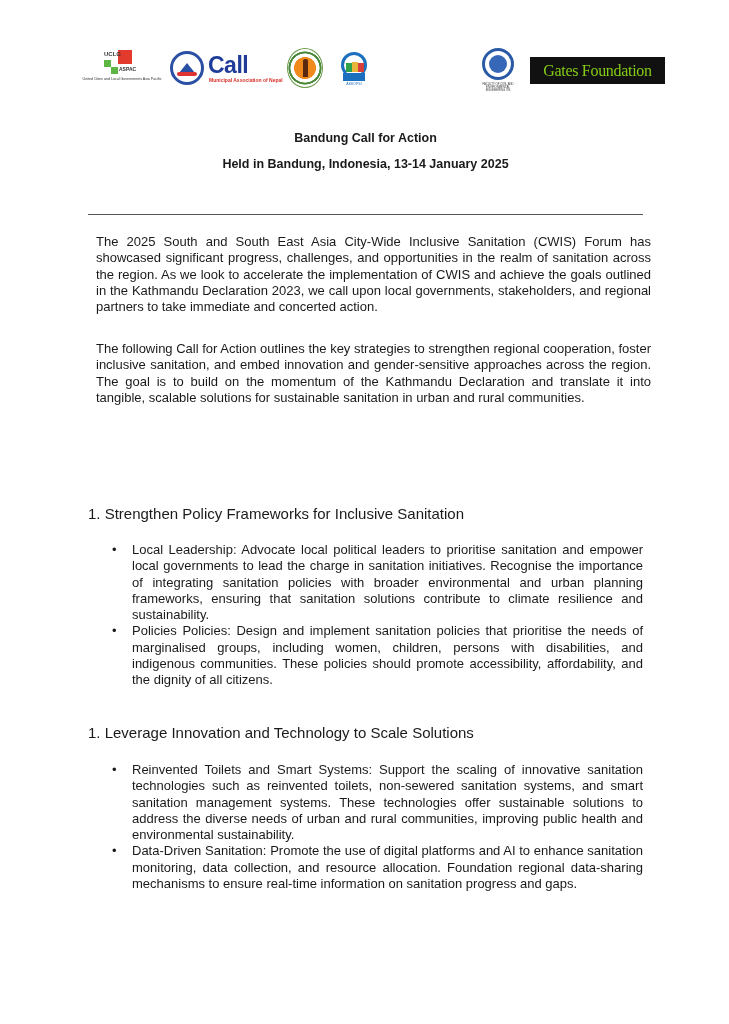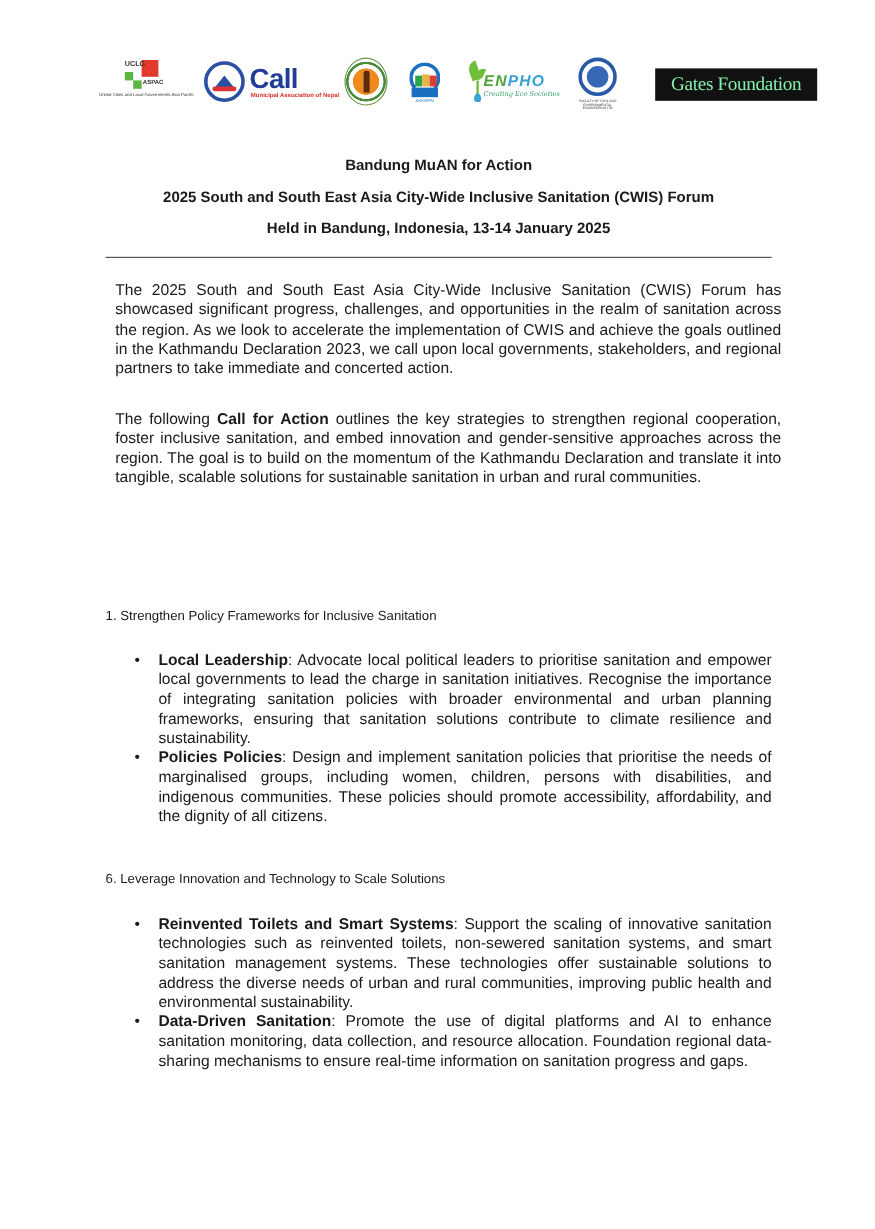--- a/index.html
+++ b/index.html
@@ -40,34 +40,34 @@
     .enpho .drop { position:absolute; left: 6px; top: 30px; width: 6px; height: 7px; background:#3aa0d8; border-radius: 50% 50% 50% 50% / 60% 60% 40% 40%; }
     .enpho .name { position:absolute; left: 14px; top: 12px; font-size: 13px; font-weight: bold; font-style: italic; color: #3aa0d8; letter-spacing: 1px; }
     .enpho .name .en { color: #4aa63a; }
     .enpho .tag { position:absolute; left: 14px; top: 28px; font-family: "DejaVu Serif", serif; font-style: italic; font-size: 5.5px; color: #3aa06a; }
     
     .itb { left: 398px; top: 2px; width: 36px; height: 46px; }
     .itb .ring { position:absolute; left: 2px; top: 0; width: 32px; height: 32px; border-radius: 50%; border: 3px solid #2a5aa6; box-sizing: border-box; background: #ffffff; }
     .itb .inner { position:absolute; left: 9px; top: 7px; width: 18px; height: 18px; border-radius: 50%; background:#3768b8; }
     .itb .cap { position:absolute; left: 0; top: 35px; width: 36px; font-size: 2.8px; line-height: 3px; color:#333; text-align:center; }
     
-    .gates { left: 464px; top: 11px; width: 135px; height: 27px; background: #111111; color: #86efac;
+    .gates { left: 448px; top: 11px; width: 135px; height: 27px; background: #111111; color: #84cc16;
              font-family: "Liberation Serif", "DejaVu Serif", serif; font-size: 16px; line-height: 27px; text-align: center; letter-spacing: -0.3px; }
 
     .titles { position: absolute; top: 129px; left: 88px; width: 555px; text-align: center; font-weight: bold; font-size: 12.5px; }
     .titles .t { height: 26px; line-height: 18px; }
     .titles .t1 { margin-bottom: 0; }
     .rule { position: absolute; top: 214px; left: 88px; width: 555px; height: 1px; background: #555; }
 
     .para { position: absolute; left: 96px; width: 555px; font-size: 13px; line-height: 16.3px; text-align: justify; }
     .para.p1 { top: 234px; }
     .para.p2 { top: 341px; }
-    .bold { font-weight: bold; }
+    .bold { font-weight: normal; }
 
-    .section-h { position: absolute; left: 88px; font-size: 11px; line-height: 16px; }
+    .section-h { position: absolute; left: 88px; font-size: 15px; line-height: 16px; }
     .section-h.s1 { top: 506px; }
     .section-h.s2 { top: 725px; }
 
     .bullets { position: absolute; left: 110px; width: 533px; margin: 0; padding: 0; list-style: none; }
     .bullets.b1 { top: 542px; }
     .bullets.b2 { top: 762px; }
     .bullets li { position: relative; padding-left: 22px; font-size: 13px; line-height: 16.3px; text-align: justify; }
     .bullets li .dot { position: absolute; left: 2px; top: 0; font-size: 13px; }
   </style>
 </head>
@@ -96,51 +96,42 @@
 
   <div class="logo akk">
     <div class="arc"></div>
     <div class="h1"></div>
     <div class="h2"></div>
     <div class="h3"></div>
     <div class="base"></div>
     <div class="lbl">AKKOPSI</div>
   </div>
 
-  <div class="logo enpho">
-    <div class="leaf"></div>
-    <div class="leaf2"></div>
-    <div class="stem"></div>
-    <div class="drop"></div>
-    <div class="name"><span class="en">EN</span><span>PHO</span></div>
-    <div class="tag">Creating Eco Societies</div>
-  </div>
 
   <div class="logo itb">
     <div class="ring"></div>
     <div class="inner"></div>
     <div class="cap">FACULTY OF CIVIL AND ENVIRONMENTAL ENGINEERING ITB</div>
   </div>
 
   <div class="logo gates">Gates Foundation</div>
 </div>
 
 <div class="titles">
-  <div class="t t1">Bandung MuAN for Action</div>
-  <div class="t t2">2025 South and South East Asia City-Wide Inclusive Sanitation (CWIS) Forum</div>
+  <div class="t t1">Bandung Call for Action</div>
   <div class="t t3">Held in Bandung, Indonesia, 13-14 January 2025</div>
 </div>
 <div class="rule"></div>
 
 <div class="para p1">The 2025 South and South East Asia City-Wide Inclusive Sanitation (CWIS) Forum has showcased significant progress, challenges, and opportunities in the realm of sanitation across the region. As we look to accelerate the implementation of CWIS and achieve the goals outlined in the Kathmandu Declaration 2023, we call upon local governments, stakeholders, and regional partners to take immediate and concerted action.</div>
 <div class="para p2"><span>The following </span><span class="bold">Call for Action</span><span> outlines the key strategies to strengthen regional cooperation, foster inclusive sanitation, and embed innovation and gender-sensitive approaches across the region. The goal is to build on the momentum of the Kathmandu Declaration and translate it into tangible, scalable solutions for sustainable sanitation in urban and rural communities.</span></div>
 
 <div class="section-h s1">1. Strengthen Policy Frameworks for Inclusive Sanitation</div>
 <ul class="bullets b1">
   <li><span class="dot">•</span><span class="bold">Local Leadership</span><span>: Advocate local political leaders to prioritise sanitation and empower local governments to lead the charge in sanitation initiatives. Recognise the importance of integrating sanitation policies with broader environmental and urban planning frameworks, ensuring that sanitation solutions contribute to climate resilience and sustainability.</span></li>
   <li><span class="dot">•</span><span class="bold">Policies Policies</span><span>: Design and implement sanitation policies that prioritise the needs of marginalised groups, including women, children, persons with disabilities, and indigenous communities. These policies should promote accessibility, affordability, and the dignity of all citizens.</span></li>
 </ul>
 
-<div class="section-h s2">6. Leverage Innovation and Technology to Scale Solutions</div>
+<div class="section-h s2">1. Leverage Innovation and Technology to Scale Solutions</div>
 <ul class="bullets b2">
   <li><span class="dot">•</span><span class="bold">Reinvented Toilets and Smart Systems</span><span>: Support the scaling of innovative sanitation technologies such as reinvented toilets, non-sewered sanitation systems, and smart sanitation management systems. These technologies offer sustainable solutions to address the diverse needs of urban and rural communities, improving public health and environmental sustainability.</span></li>
   <li><span class="dot">•</span><span class="bold">Data-Driven Sanitation</span><span>: Promote the use of digital platforms and AI to enhance sanitation monitoring, data collection, and resource allocation. Foundation regional data-sharing mechanisms to ensure real-time information on sanitation progress and gaps.</span></li>
 </ul>
 
 </body></html>

